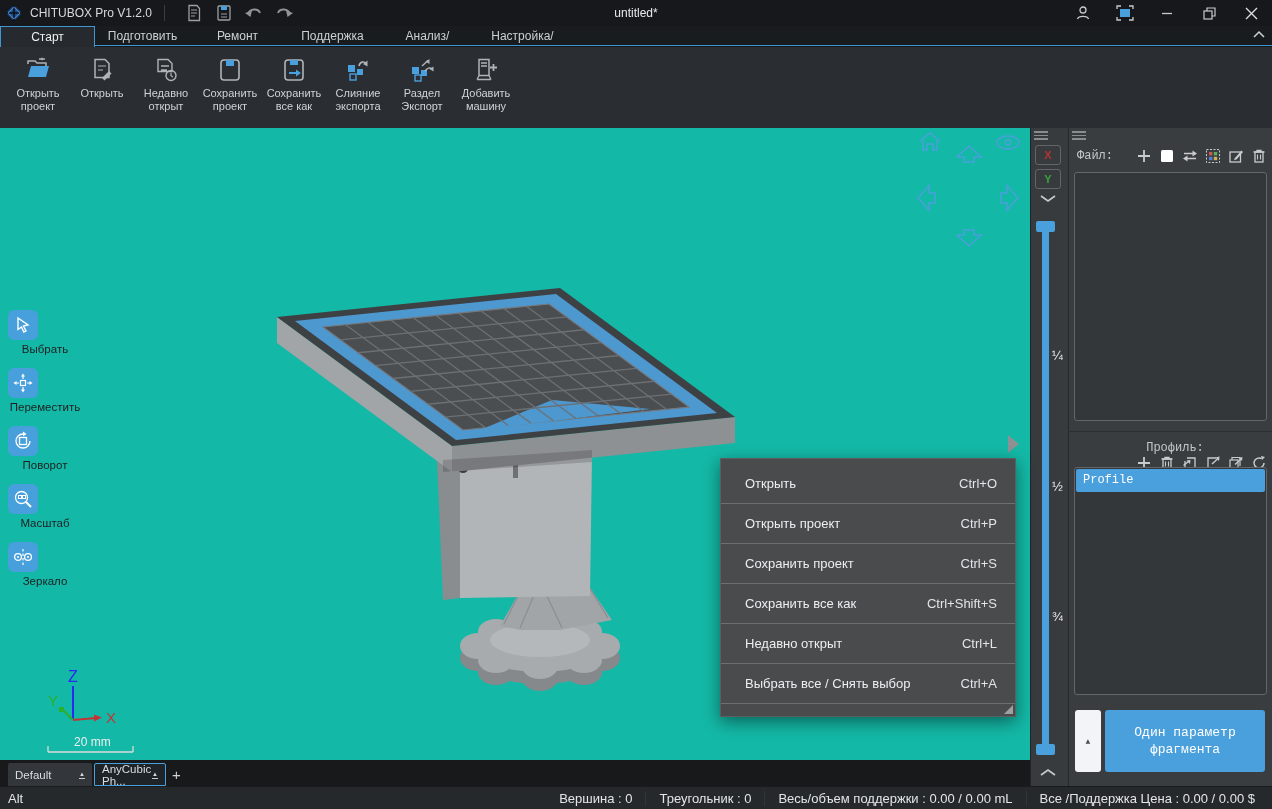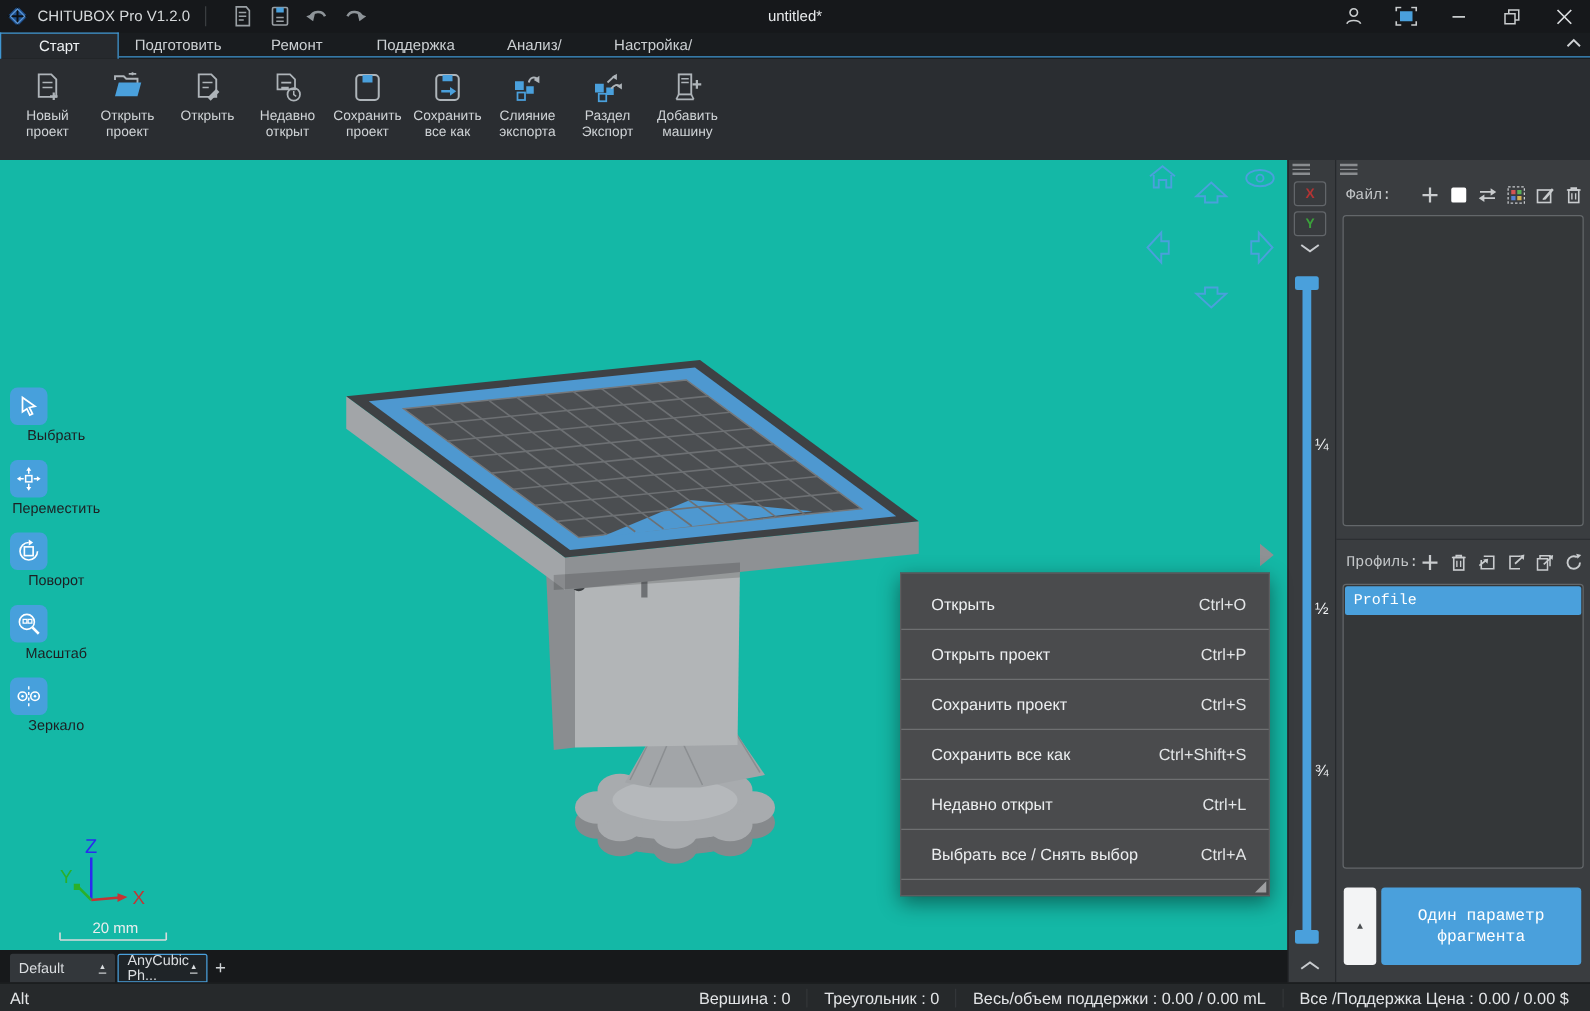--- a/index.html
+++ b/index.html
@@ -194,28 +194,20 @@
     <div class="tab">Ремонт</div>
     <div class="tab">Поддержка</div>
     <div class="tab">Анализ/Измерен...</div>
     <div class="tab">Настройка/помо...</div>
     <svg class="ribbon-chev" width="14" height="8" viewBox="0 0 14 8">
       <polyline points="2,7 7,2 12,7" fill="none" stroke="#cfd2d5" stroke-width="1.5"></polyline>
     </svg>
   </div>
 
   <div class="ribbon">
-    <div class="rb-btn">
-      <svg class="rb-ico" viewBox="0 0 26 26">
-        <path d="M6,2.5 h10 l4,4 v14 h-14 z" fill="none" stroke="#aeb4b9" stroke-width="1.5"></path>
-        <path d="M9,9 h8 M9,13 h8" stroke="#aeb4b9" stroke-width="1.2"></path>
-        <path d="M18,17 v6 M15,20 h6" stroke="#aeb4b9" stroke-width="1.8"></path>
-      </svg>
-      <div class="rb-label">Новый проект</div>
-    </div>
     <div class="rb-btn">
       <svg class="rb-ico" viewBox="0 0 26 26">
         <path d="M3,7 V4 h7 l2,2 h9 v4" fill="none" stroke="#aeb4b9" stroke-width="1.5"></path>
         <polygon points="3,20 6,9 24,9 21,20" fill="#4aa0dc"></polygon>
         <path d="M14,2 h6 M17,0.8 v2.4" stroke="#aeb4b9" stroke-width="1.4"></path>
       </svg>
       <div class="rb-label">Открыть проект</div>
     </div>
     <div class="rb-btn">
       <svg class="rb-ico" viewBox="0 0 26 26">
@@ -513,21 +505,21 @@
               <rect x="4" y="4" width="8" height="10" fill="none" stroke="#c9ccce" stroke-width="1.3"></rect>
               <path d="M6.5,6.5 V11.5 M9.5,6.5 V11.5" stroke="#c9ccce" stroke-width="1.1"></path>
             </svg>
           </span>
       </span>
     </div>
     <div class="list-box file-box"></div>
 
     <div class="panel-div"></div>
 
-    <div class="p-row" style="top:313px;">
+    <div class="p-row" style="top:313px;flex-direction:column;">
       <span class="p-label">Профиль:</span>
       <span class="p-icons">
         <span>
             <svg viewBox="0 0 16 16" width="16" height="16">
               <path d="M8,2 V14 M2,8 H14" stroke="#c9ccce" stroke-width="1.8"></path>
             </svg>
           </span>
         <span>
             <svg viewBox="0 0 16 16" width="16" height="16">
               <path d="M2.5,4 H13.5 M6,4 V2.5 H10 V4" fill="none" stroke="#c9ccce" stroke-width="1.3"></path>

